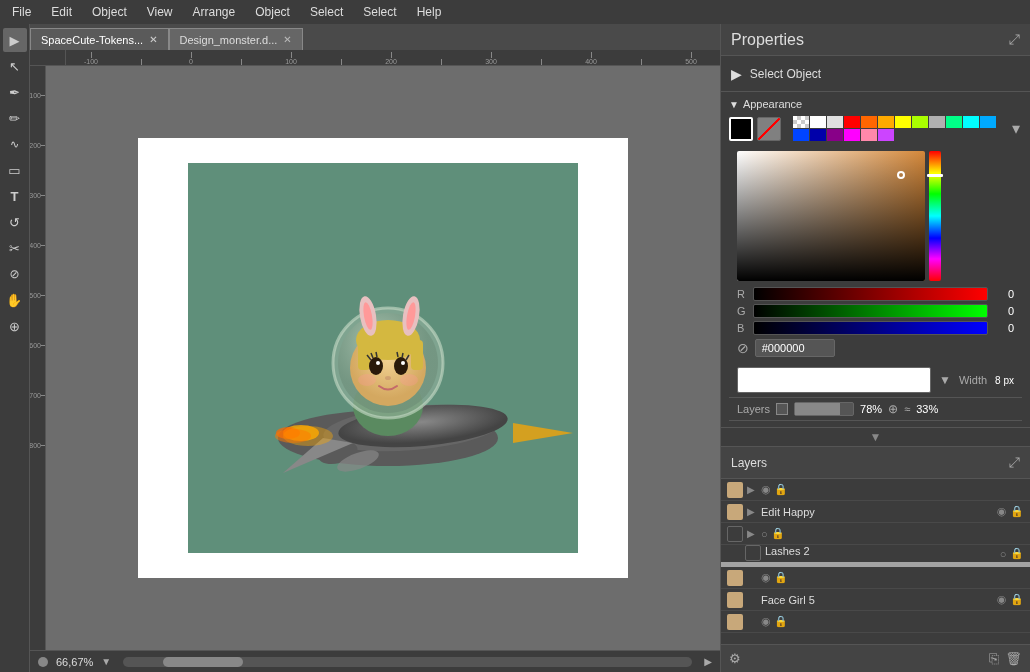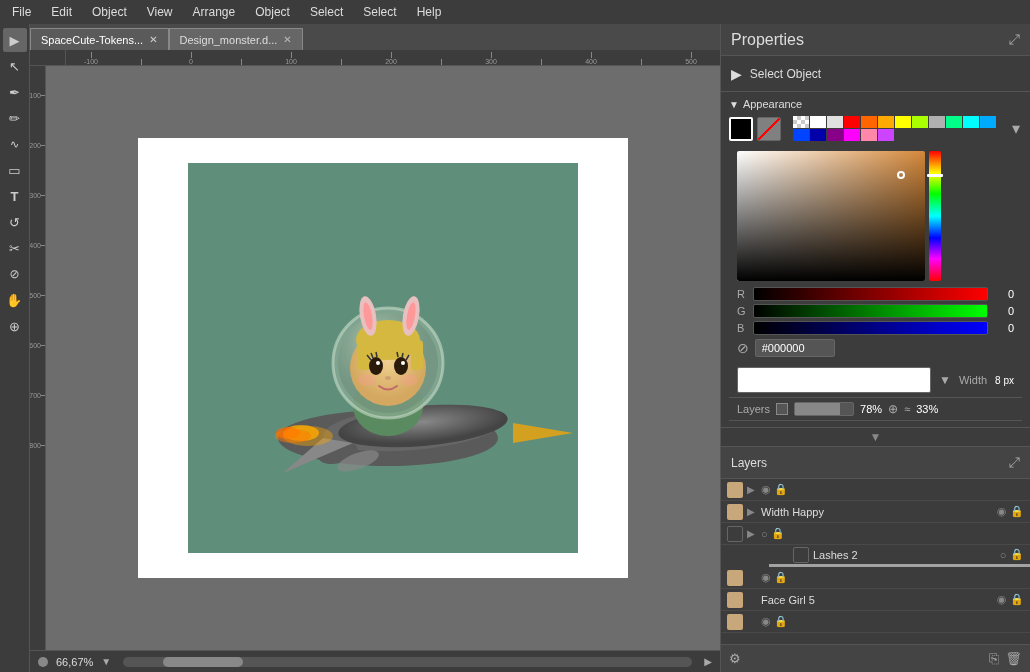--- a/index.html
+++ b/index.html
@@ -566,27 +566,25 @@
     }
     .layer-lock {
       color: #888;
       font-size: 11px;
     }
     .layer-lock.locked { color: #aaa; }
 
     
     .layer-sub-item {
       display: flex;
-      align-items: center;
       height: 22px;
       padding: 0 6px 0 24px;
-      border-bottom: 3px solid #a3a3a3;
+      border-bottom: 5px solid #a3a3a3;
       gap: 4px;
       cursor: pointer;
-      margin-left: 48px;
     }
 
     
     #layers-bottom {
       display: flex;
       align-items: center;
       justify-content: space-between;
       padding: 4px 8px;
       background: #444;
       border-top: 1px solid #555;
@@ -996,21 +994,21 @@
           <span class="layer-expand">▶</span>
           <div class="layer-controls">
             <span class="layer-eye">◉</span>
             <span class="layer-lock locked">🔒</span>
           </div>
         </div>
 
         <div class="layer-item">
           <div class="layer-thumb" style="background:#c8a87a;"></div>
           <span class="layer-expand">▶</span>
-          <span class="layer-name">Width Happy</span>
+          <span class="layer-name">Edit Happy</span>
           <div class="layer-controls">
             <span class="layer-eye">◉</span>
             <span class="layer-lock locked">🔒</span>
           </div>
         </div>
 
         <div class="layer-item">
           <div class="layer-thumb" style="background:#3c3c3c;border:1px solid #666;"></div>
           <span class="layer-expand">▶</span>
           <div class="layer-controls">

